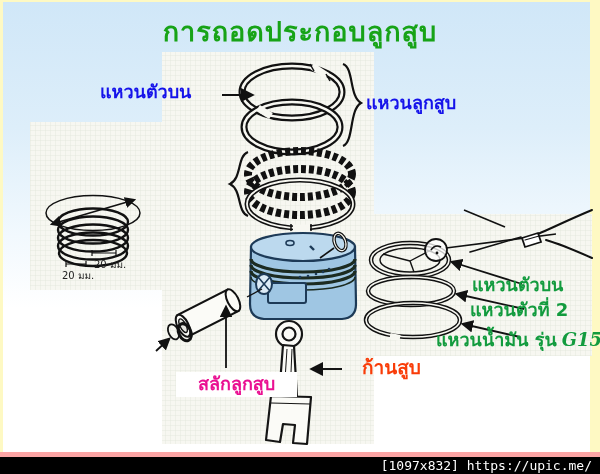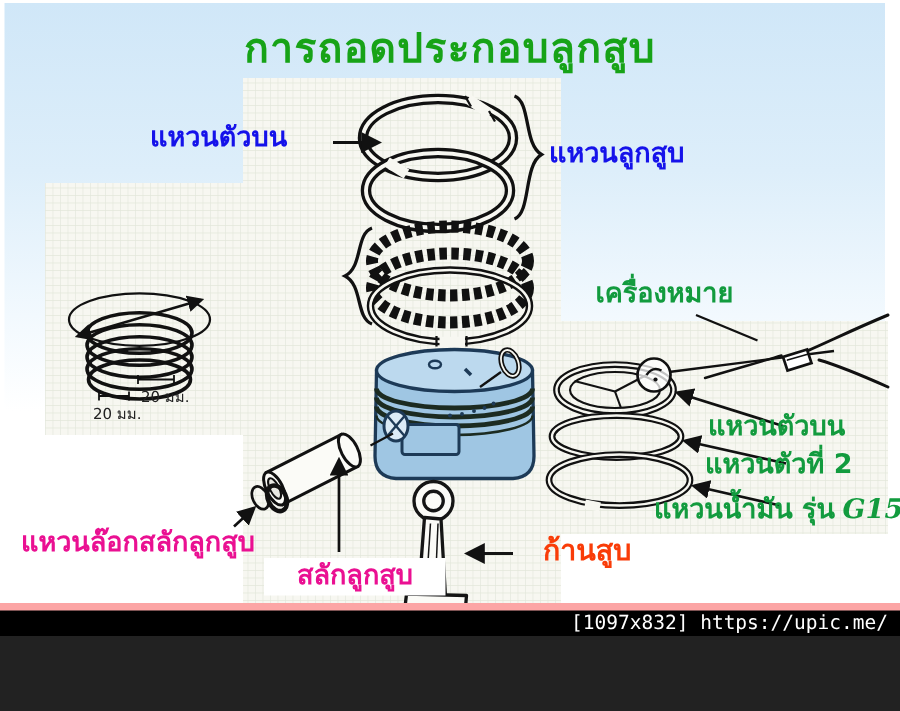--- a/index.html
+++ b/index.html
@@ -1,17 +1,17 @@
 <!DOCTYPE html>
 <html><head>
 <meta charset="utf-8">
 <style>
   html,body{margin:0;padding:0;background:#222;}
   .frame{
-    position:relative;width:600px;height:424px;background:#ffffff;overflow:hidden;
+    position:relative;width:600px;height:474px;background:#fef9c3;overflow:hidden;
     font-family:"DejaVu Sans","Liberation Sans",sans-serif;
     text-decoration:underline;
   }
   .slide{
     position:absolute;left:3px;top:2px;right:10px;bottom:22px;
     background:linear-gradient(180deg,#d0e7f8 0%,#ddeefa 28%,#f2f9fe 52%,#ffffff 68%,#ffffff 100%);
   }
   .layer{position:absolute;left:0;top:0;width:600px;height:474px;pointer-events:none;}
   .lbl{position:absolute;font-weight:bold;font-size:18px;line-height:1.25;white-space:nowrap;}
   .blue{color:#1512ea;}
@@ -173,29 +173,27 @@
       <path d="M470,252 C490,246 508,241 521,237" stroke-width="1.6"></path>
     </g>
   </svg>
 
   <div class="title">การถอดประกอบลูกสูบ</div>
 
   <div class="lbl blue" style="left:100px;top:81px;">แหวนตัวบน</div>
   <div class="lbl blue" style="left:366px;top:92px;">แหวนลูกสูบ</div>
 
 
-  <div class="lbl green" style="left:397px;top:185px;">เครื่องหมาย</div>
   <div class="lbl green" style="left:472px;top:274px;">แหวนตัวบน</div>
   <div class="lbl green" style="left:470px;top:299px;text-align:center;">แหวนตัวที่ 2</div>
 
   <div class="lbl green" style="left:436px;top:329px;">
     <span>แหวนน้ำมัน รุ่น</span><span class="model">G150</span>
   </div>
 
-  <div class="lbl magenta" style="left:14px;top:351px;">แหวนล๊อกสลักลูกสูบ</div>
   <div class="lbl magenta bgwhite" style="left:176px;top:372px;">สลักลูกสูบ</div>
   <div class="lbl red" style="left:362px;top:356px;font-size:19px;">ก้านสูบ</div>
 
   <div class="dim" style="left:94px;top:257px;">20 มม.</div>
   <div class="dim" style="left:62px;top:268px;">20 มม.</div>
 
   <div class="bar">
     <span>[1097x832] https://upic.me/</span>
   </div>
 </div>

